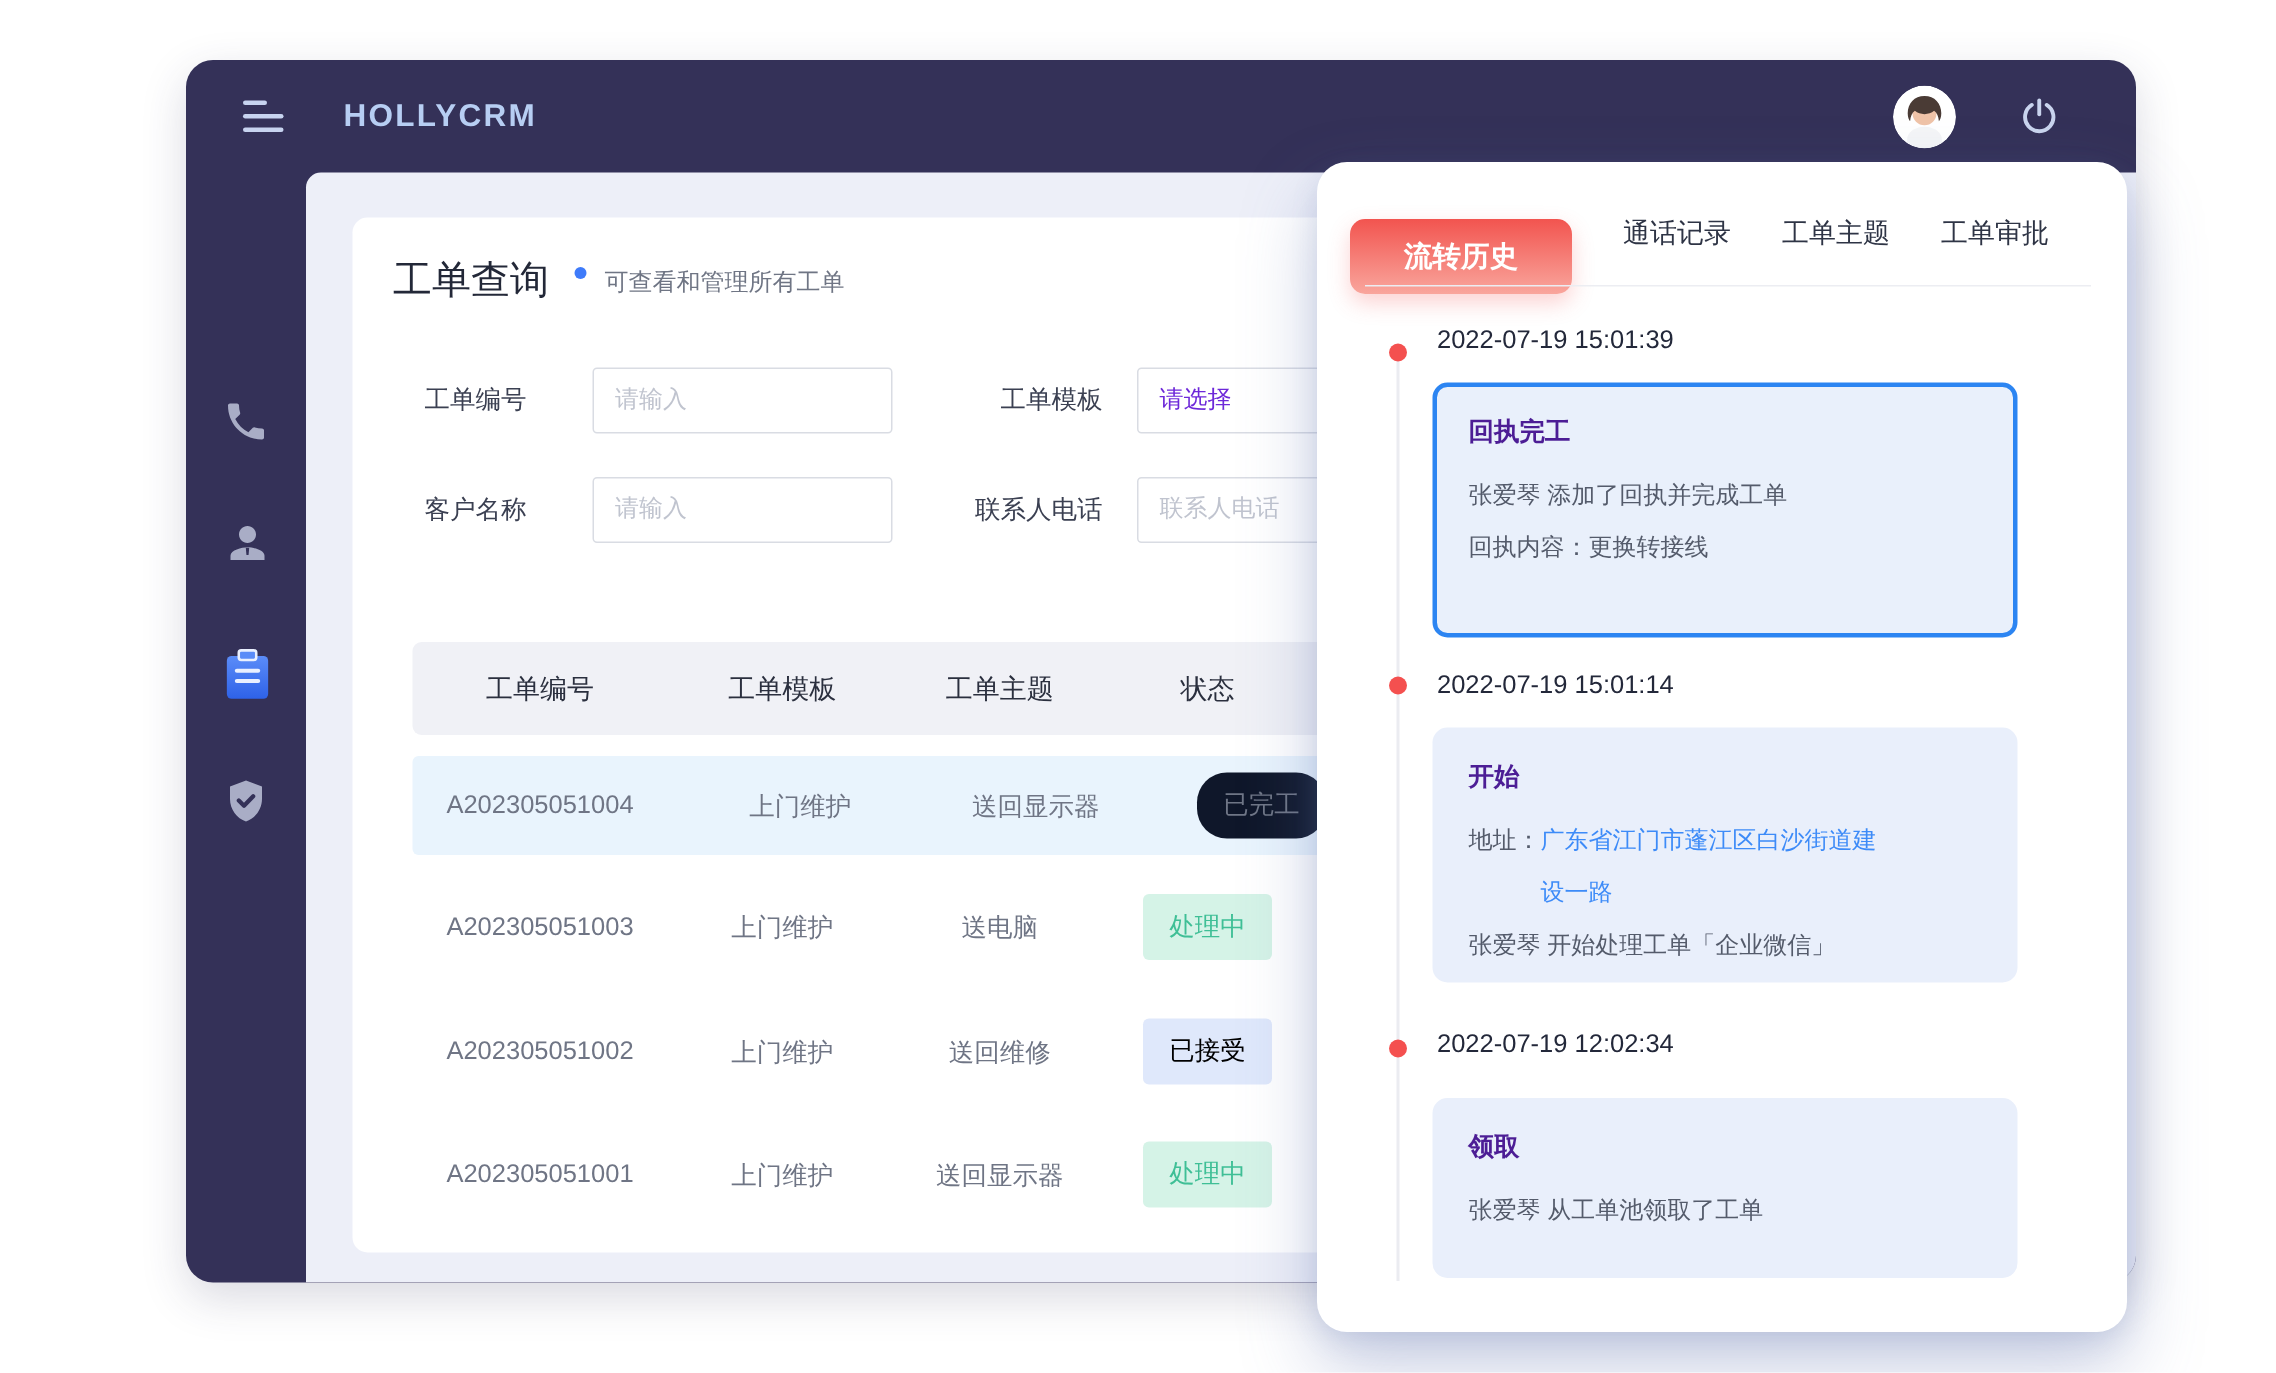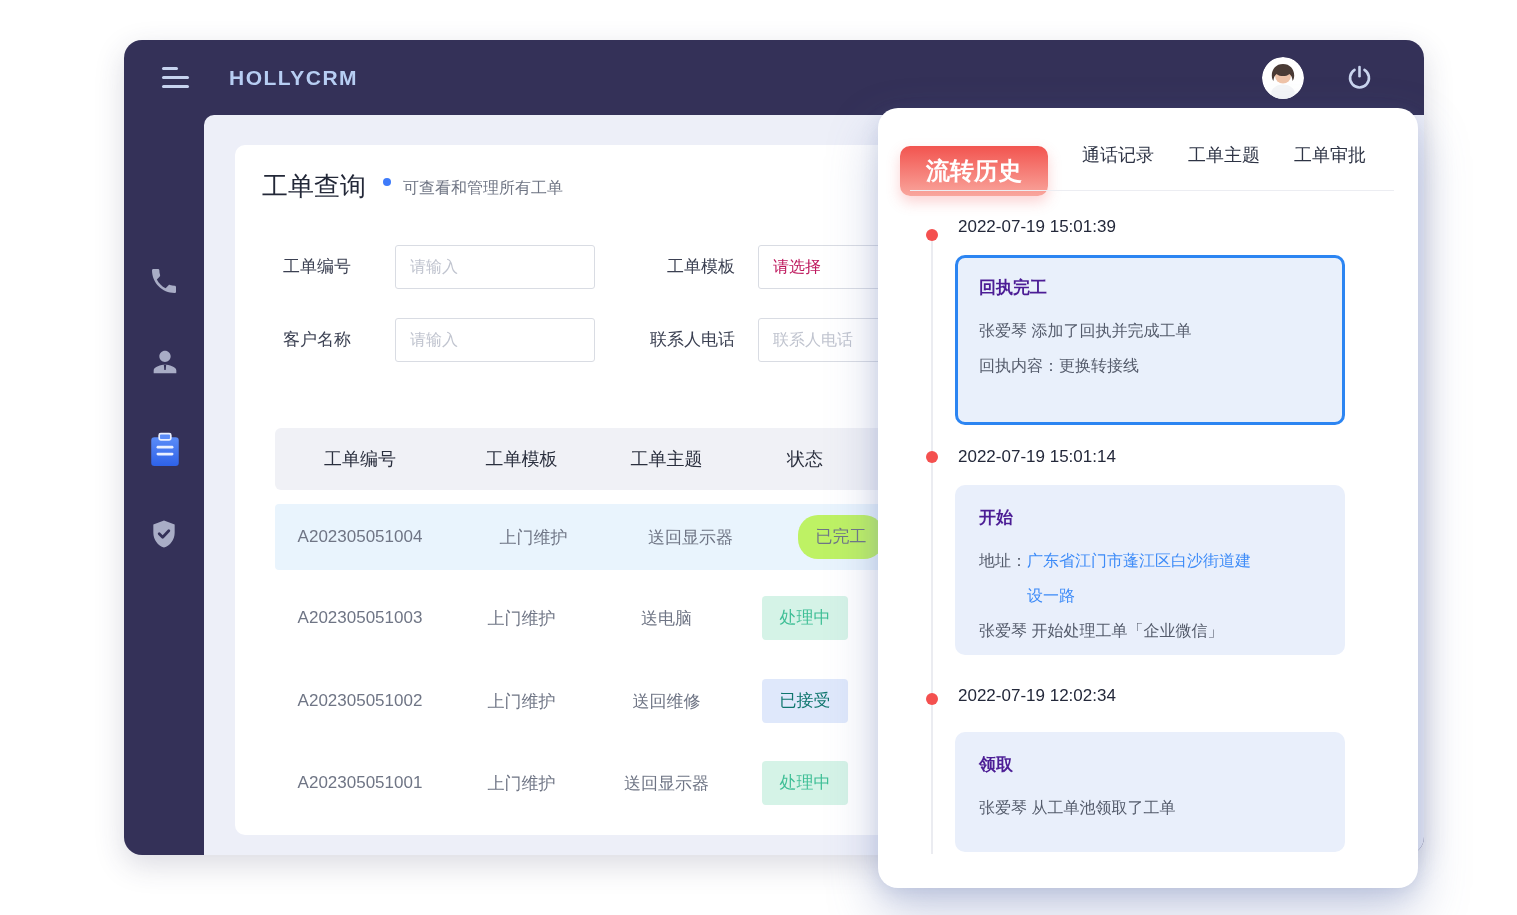--- a/index.html
+++ b/index.html
@@ -45,54 +45,54 @@
   .subtitle-dot { width:8px; height:8px; border-radius:50%; background:#3E7BFA; margin-right:12px; }
   .subtitle { font-size:16px; color:#6F7584; }
 
   .filter-label { position:absolute; height:44px; line-height:44px; font-size:17px; color:#3B4052; text-align:right; }
   .filter-input, .filter-select {
     position:absolute; width:200px; height:44px; border:1px solid #D9DCE3; border-radius:3px;
     background:#fff; padding:0 14px; font-size:16px; color:#333; outline:none;
     font-family:"Liberation Sans","DejaVu Sans",sans-serif;
   }
   .filter-input::placeholder { color:#C0C4CF; }
-  .filter-select { line-height:42px; color:#be185d; cursor:pointer; }
+  .filter-select { line-height:42px; color:#6d28d9; cursor:pointer; }
 
   .thead {
     position:absolute; left:40px; top:283px; width:840px; height:62px;
     background:#F0F1F6; border-radius:6px; display:flex; align-items:center;
     font-size:18px; color:#2A2F3E;
   }
   .trow {
     position:absolute; left:40px; width:840px; height:66px;
     display:flex; align-items:center; font-size:17px; color:#6F7585; cursor:pointer;
     border-radius:4px;
   }
   .row-highlight { background:#E9F4FD;gap:12px; }
   .col { text-align:center; }
   .col1 { width:170px; } .col2 { width:153px; } .col3 { width:137px; } .col4 { width:140px; }
   .badge {
     display:inline-block; min-width:86px; height:44px; line-height:44px;
     border-radius:4px; font-size:17px; text-align:center; padding:0 10px;
   }
-  .badge-done       { background:#bef264; color:#6F7686;border-radius:20px; }
+  .badge-done       { background:#0f172a; color:#6F7686;border-radius:20px; }
   .badge-processing { background:#D5F3E7; color:#3FBF96; }
-  .badge-accepted   { background:#DFE8FB; color:#0f766e; }
+  .badge-accepted   { background:#DFE8FB; color:#000000; }
 
   
   .panel {
     position:absolute; left:878px; top:108px; width:540px; height:780px;
     background:#ffffff; border-radius:20px;
     box-shadow:0 24px 50px rgba(96,116,176,.35), 0 6px 18px rgba(96,116,176,.16);
   }
   .tabs { position:absolute; left:22px; top:22px; right:22px; height:50px; display:flex; align-items:center; }
   .tab-active {
     width:148px; height:50px; border-radius:10px; cursor:pointer;
     background:linear-gradient(180deg,#F2544F 0%,#F9A69D 100%);
-    color:#fff; font-size:24px; font-weight:bold;
+    color:#fff; font-size:19px; font-weight:bold;
     display:flex; align-items:center; justify-content:center;
     box-shadow:0 6px 14px rgba(244,80,79,.25);
     margin-top:31px;
   }
   .tab { margin-left:34px; font-size:18px; color:#2E3445; font-weight:500; cursor:pointer; white-space:nowrap; }
   .tab:first-of-type { margin-left:18px; }
   .tabs-divider { position:absolute; left:32px; right:24px; top:82px; height:1px; background:#ECEDF2; }
 
   .tl-line { position:absolute; left:53px; top:126px; width:2px; height:620px; background:#EBECF1; }
   .tl-dot  { position:absolute; left:48px; width:12px; height:12px; border-radius:50%; background:#F4504F; }

